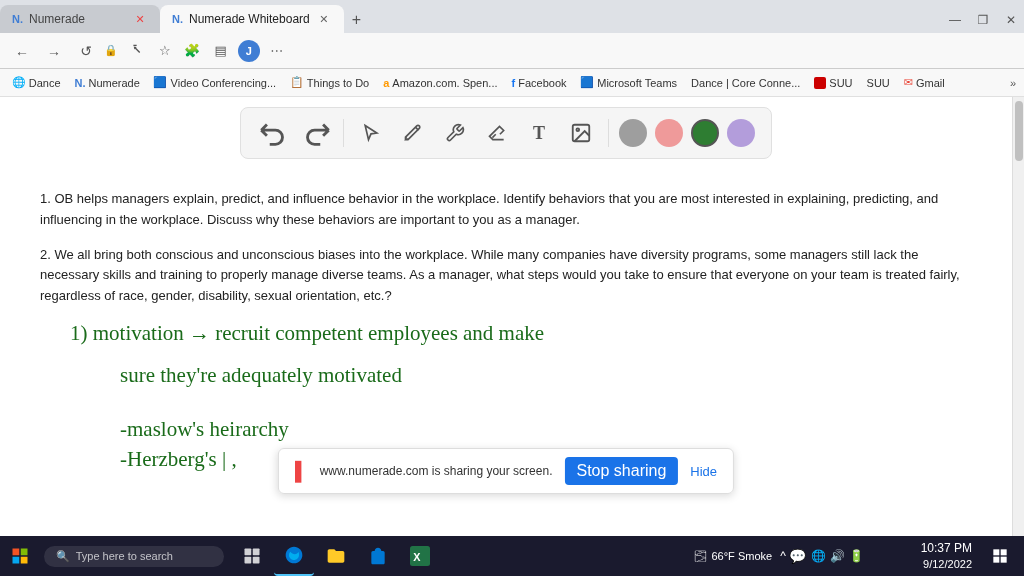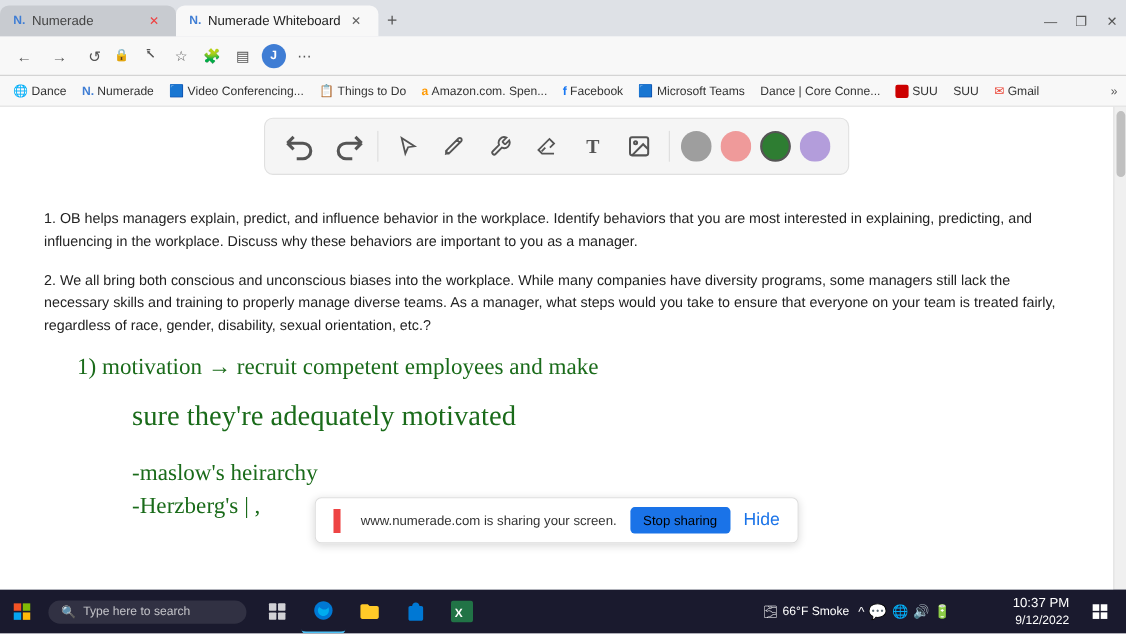--- a/index.html
+++ b/index.html
@@ -50,22 +50,22 @@
     
     .canvas-area { padding: 20px 40px; position: relative; }
     .question-text { font-size: 13px; color: #222; line-height: 1.6; margin-bottom: 14px; }
     .handwriting-area { position: relative; height: 200px; margin-top: 12px; }
 
     
     .handwritten { font-family: 'Segoe Script', 'Comic Sans MS', cursive; color: #1a6b1a; font-size: 22px; position: absolute; }
 
     
     .sharing-banner { position: absolute; bottom: 42px; left: 50%; transform: translateX(-50%); background: rgba(255,255,255,0.95); border: 1px solid #ddd; border-radius: 6px; padding: 8px 16px; display: flex; align-items: center; gap: 12px; font-size: 12px; color: #333; box-shadow: 0 2px 8px rgba(0,0,0,0.15); white-space: nowrap; }
-    .stop-sharing-btn { background: #1a73e8; color: #000000; border: none; border-radius: 4px; padding: 5px 12px; font-size: 12px; cursor: pointer; }
-    .hide-btn { color: #1a73e8; cursor: pointer; background: none; border: none; font-size: 16px; }
+    .stop-sharing-btn { background: #1a73e8; color: #ffffff; border: none; border-radius: 4px; padding: 5px 12px; font-size: 16px; cursor: pointer; }
+    .hide-btn { color: #1a73e8; cursor: pointer; background: none; border: none; font-size: 13px; }
 
     
     .taskbar { display: flex; align-items: center; background: #1a1a2e; height: 40px; color: white; font-size: 11px; }
     .taskbar-start { width: 40px; height: 40px; display: flex; align-items: center; justify-content: center; cursor: pointer; background: none; border: none; }
     .search-bar { display: flex; align-items: center; background: rgba(255,255,255,0.1); border-radius: 20px; padding: 4px 12px; gap: 6px; margin: 0 4px; min-width: 180px; cursor: pointer; }
     .search-placeholder { font-size: 11px; color: rgba(255,255,255,0.7); }
     .taskbar-apps { display: flex; gap: 2px; margin: 0 4px; }
     .taskbar-app { width: 40px; height: 40px; display: flex; align-items: center; justify-content: center; cursor: pointer; border-radius: 4px; }
     .taskbar-app.active { border-bottom: 2px solid #4fc3f7; }
     .taskbar-spacer { flex: 1; }
@@ -218,21 +218,21 @@
           <div class="color-circle color-lavender" title="Lavender"></div>
         </div>
       </div>
 
       <div class="canvas-area">
         <p class="question-text">1. OB helps managers explain, predict, and influence behavior in the workplace. Identify behaviors that you are most interested in explaining, predicting, and influencing in the workplace. Discuss why these behaviors are important to you as a manager.</p>
         <p class="question-text">2. We all bring both conscious and unconscious biases into the workplace. While many companies have diversity programs, some managers still lack the necessary skills and training to properly manage diverse teams. As a manager, what steps would you take to ensure that everyone on your team is treated fairly, regardless of race, gender, disability, sexual orientation, etc.?</p>
 
         <div class="handwriting-area">
           <div class="handwritten" style="top:0px; left:30px; font-size:21px;">1) motivation → recruit competent employees and make</div>
-          <div class="handwritten" style="top:42px; left:80px; font-size:26px;">sure they're adequately motivated</div>
+          <div class="handwritten" style="top:42px; left:80px; font-size:21px;">sure they're adequately motivated</div>
           <div class="handwritten" style="top:96px; left:80px; font-size:21px;">-maslow's heirarchy</div>
           <div class="handwritten" style="top:126px; left:80px; font-size:21px;">-Herzberg's  |         ,</div>
         </div>
       </div>
 
       <div class="sharing-banner">
         <span style="color:#e44; font-size:18px;">▌</span>
         <span>www.numerade.com is sharing your screen.</span>
         <button class="stop-sharing-btn">Stop sharing</button>
         <button class="hide-btn">Hide</button>

